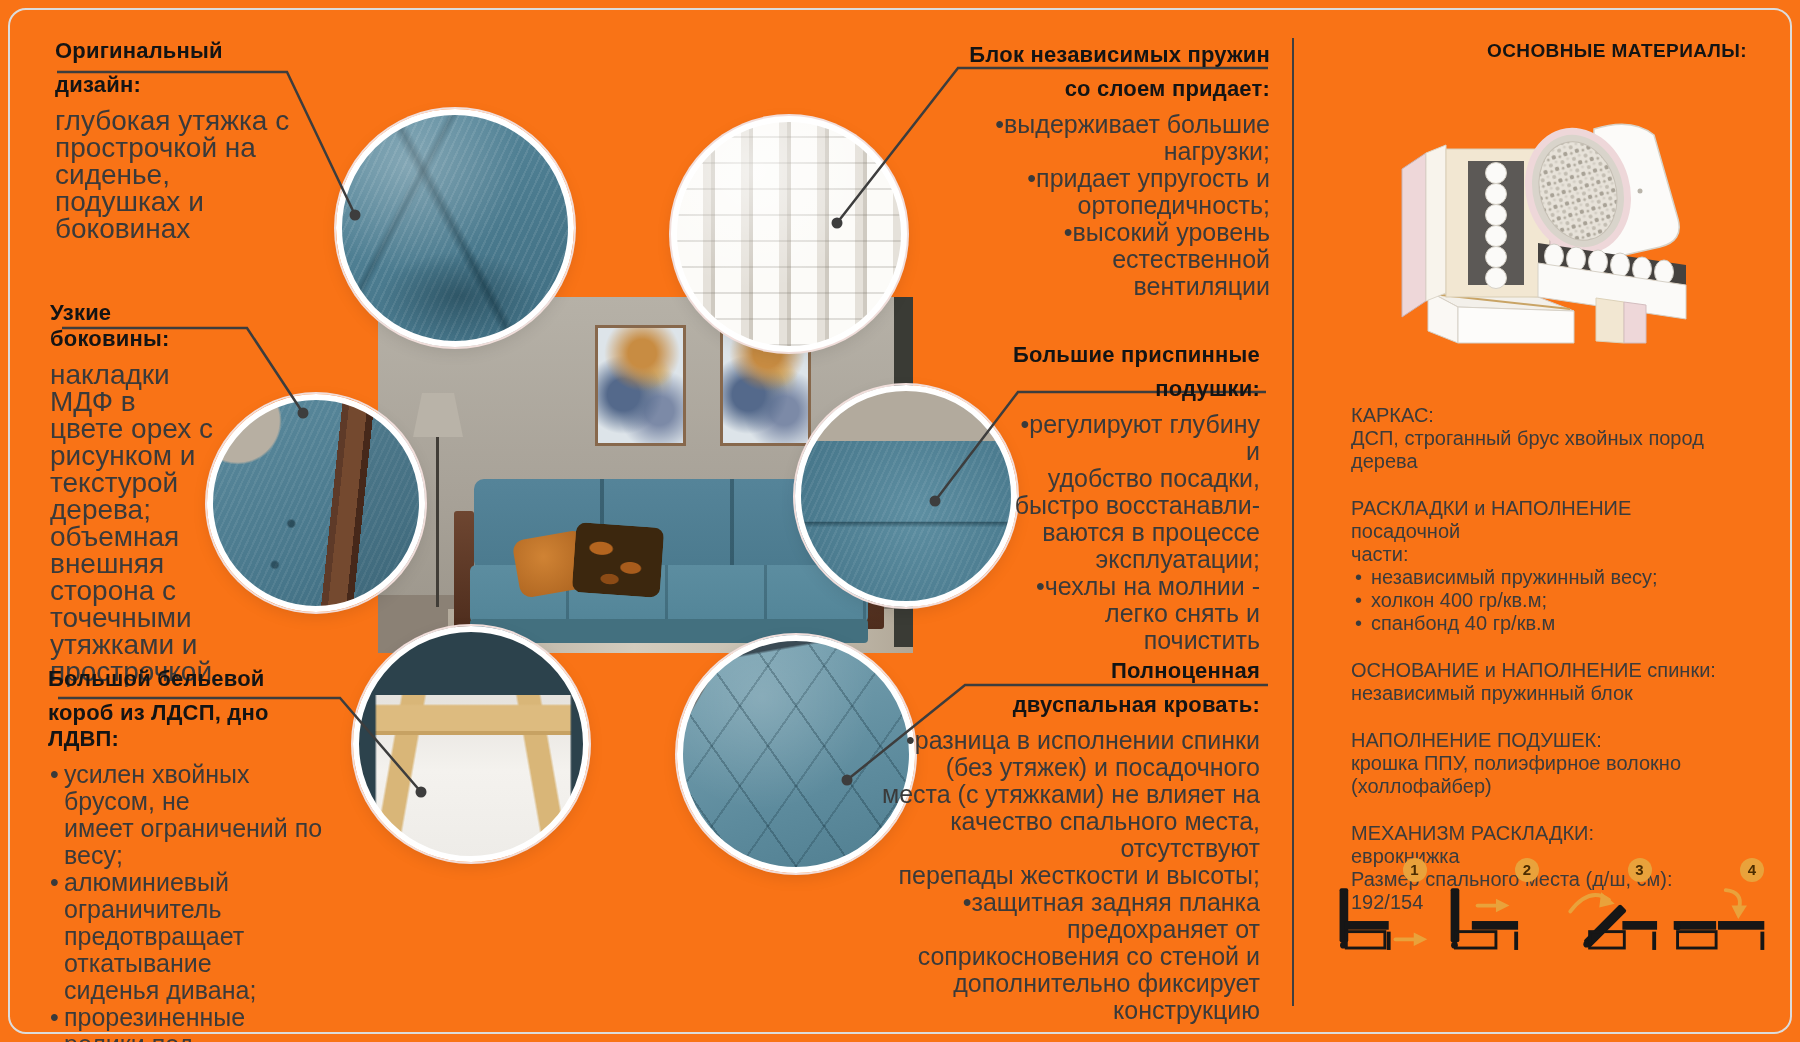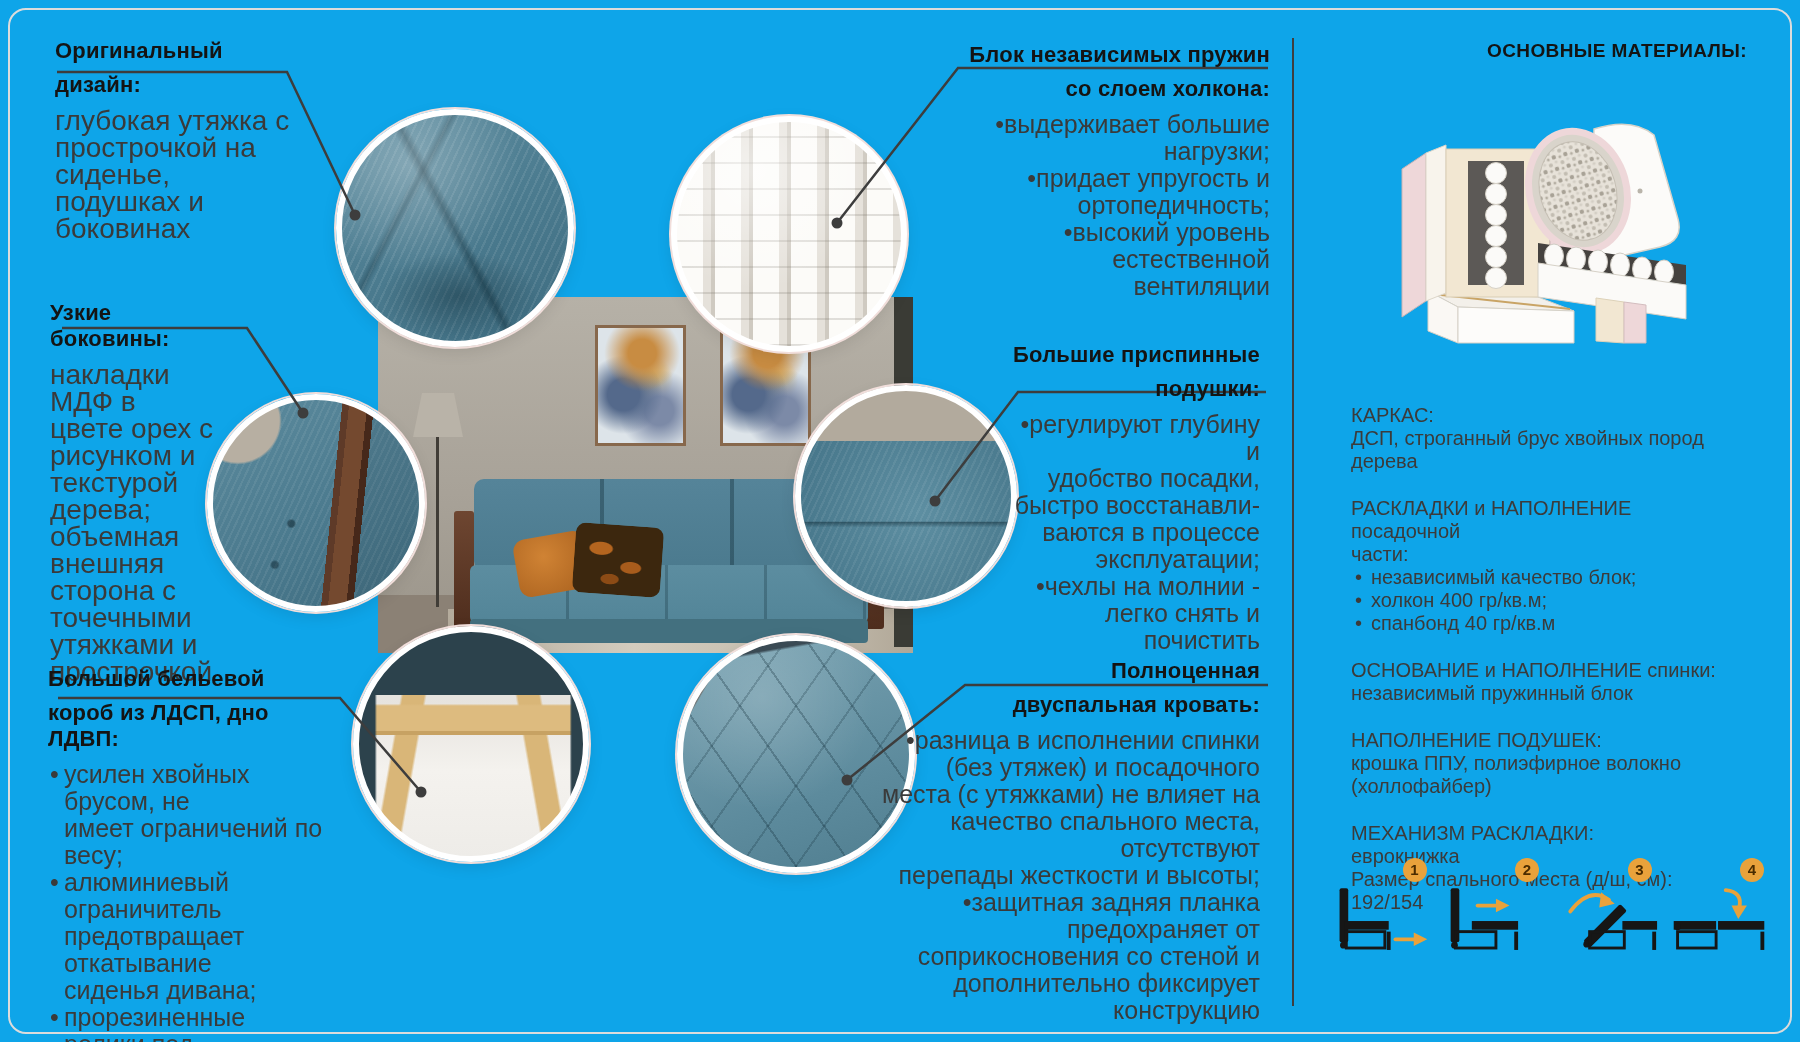--- a/index.html
+++ b/index.html
@@ -1,16 +1,16 @@
 <!DOCTYPE html>
 <html><head>
 <meta charset="utf-8">
 <style>
   html,body{margin:0;padding:0;background:#ffffff;}
-  .page{position:relative;width:1800px;height:1042px;background:#0ea5e9;overflow:hidden;
+  .page{position:relative;width:1800px;height:1042px;background:#f97316;overflow:hidden;
         font-family:"Liberation Sans", sans-serif;color:#3a3a3a;}
   .card-border{position:absolute;inset:8px;border:2px solid #dcdcdc;border-radius:18px;pointer-events:none;z-index:6;}
 
   
   .photo{position:absolute;left:378px;top:297px;width:535px;height:356px;z-index:1;
          background:linear-gradient(180deg,#b6b1a7 0%,#a8a298 55%,#9a9489 100%);}
   .floor{position:absolute;left:0;top:298px;width:100%;height:58px;background:#8b8175;}
   .carpet{position:absolute;left:70px;top:312px;width:465px;height:44px;
           background:linear-gradient(90deg,#b4ab9c,#d3ccbe 40%,#c3bbac 80%,#b0a797);}
   .painting{position:absolute;width:85px;height:115px;border:3px solid #87684c;
@@ -218,21 +218,21 @@
 предотвращает откатывание
 сиденья дивана;</li>
       <li>прорезиненные ролики под
 посадочной частью защищают
 напольное покрытие</li>
     </ul>
   </div>
 
   <div class="blk align-r" id="b-springs">
     <div class="t">Блок независимых пружин</div>
-    <div class="t">со слоем холкона:</div>
+    <div class="t">со слоем придает:</div>
     <ul class="bl-right">
       <li>выдерживает большие нагрузки;</li>
       <li>придает упругость и
 ортопедичность;</li>
       <li>высокий уровень естественной
 вентиляции</li>
     </ul>
   </div>
 
   <div class="blk align-r" id="b-pillows">
@@ -324,21 +324,21 @@
 
   <div class="mat-text">
     <div class="mat-sec">
       <div class="mat-label">КАРКАС:</div>
       <div class="mat-body">ДСП, строганный брус хвойных пород дерева</div>
     </div>
     <div class="mat-sec">
       <div class="mat-label">РАСКЛАДКИ и НАПОЛНЕНИЕ посадочной
 части:</div>
       <ul>
-        <li>независимый качество блок;</li>
+        <li>независимый пружинный весу;</li>
         <li>холкон 400 гр/кв.м;</li>
         <li>спанбонд 40 гр/кв.м</li>
       </ul>
     </div>
     <div class="mat-sec">
       <div class="mat-label">ОСНОВАНИЕ и НАПОЛНЕНИЕ спинки:</div>
       <div class="mat-body">независимый пружинный блок</div>
     </div>
     <div class="mat-sec">
       <div class="mat-label">НАПОЛНЕНИЕ ПОДУШЕК:</div>

